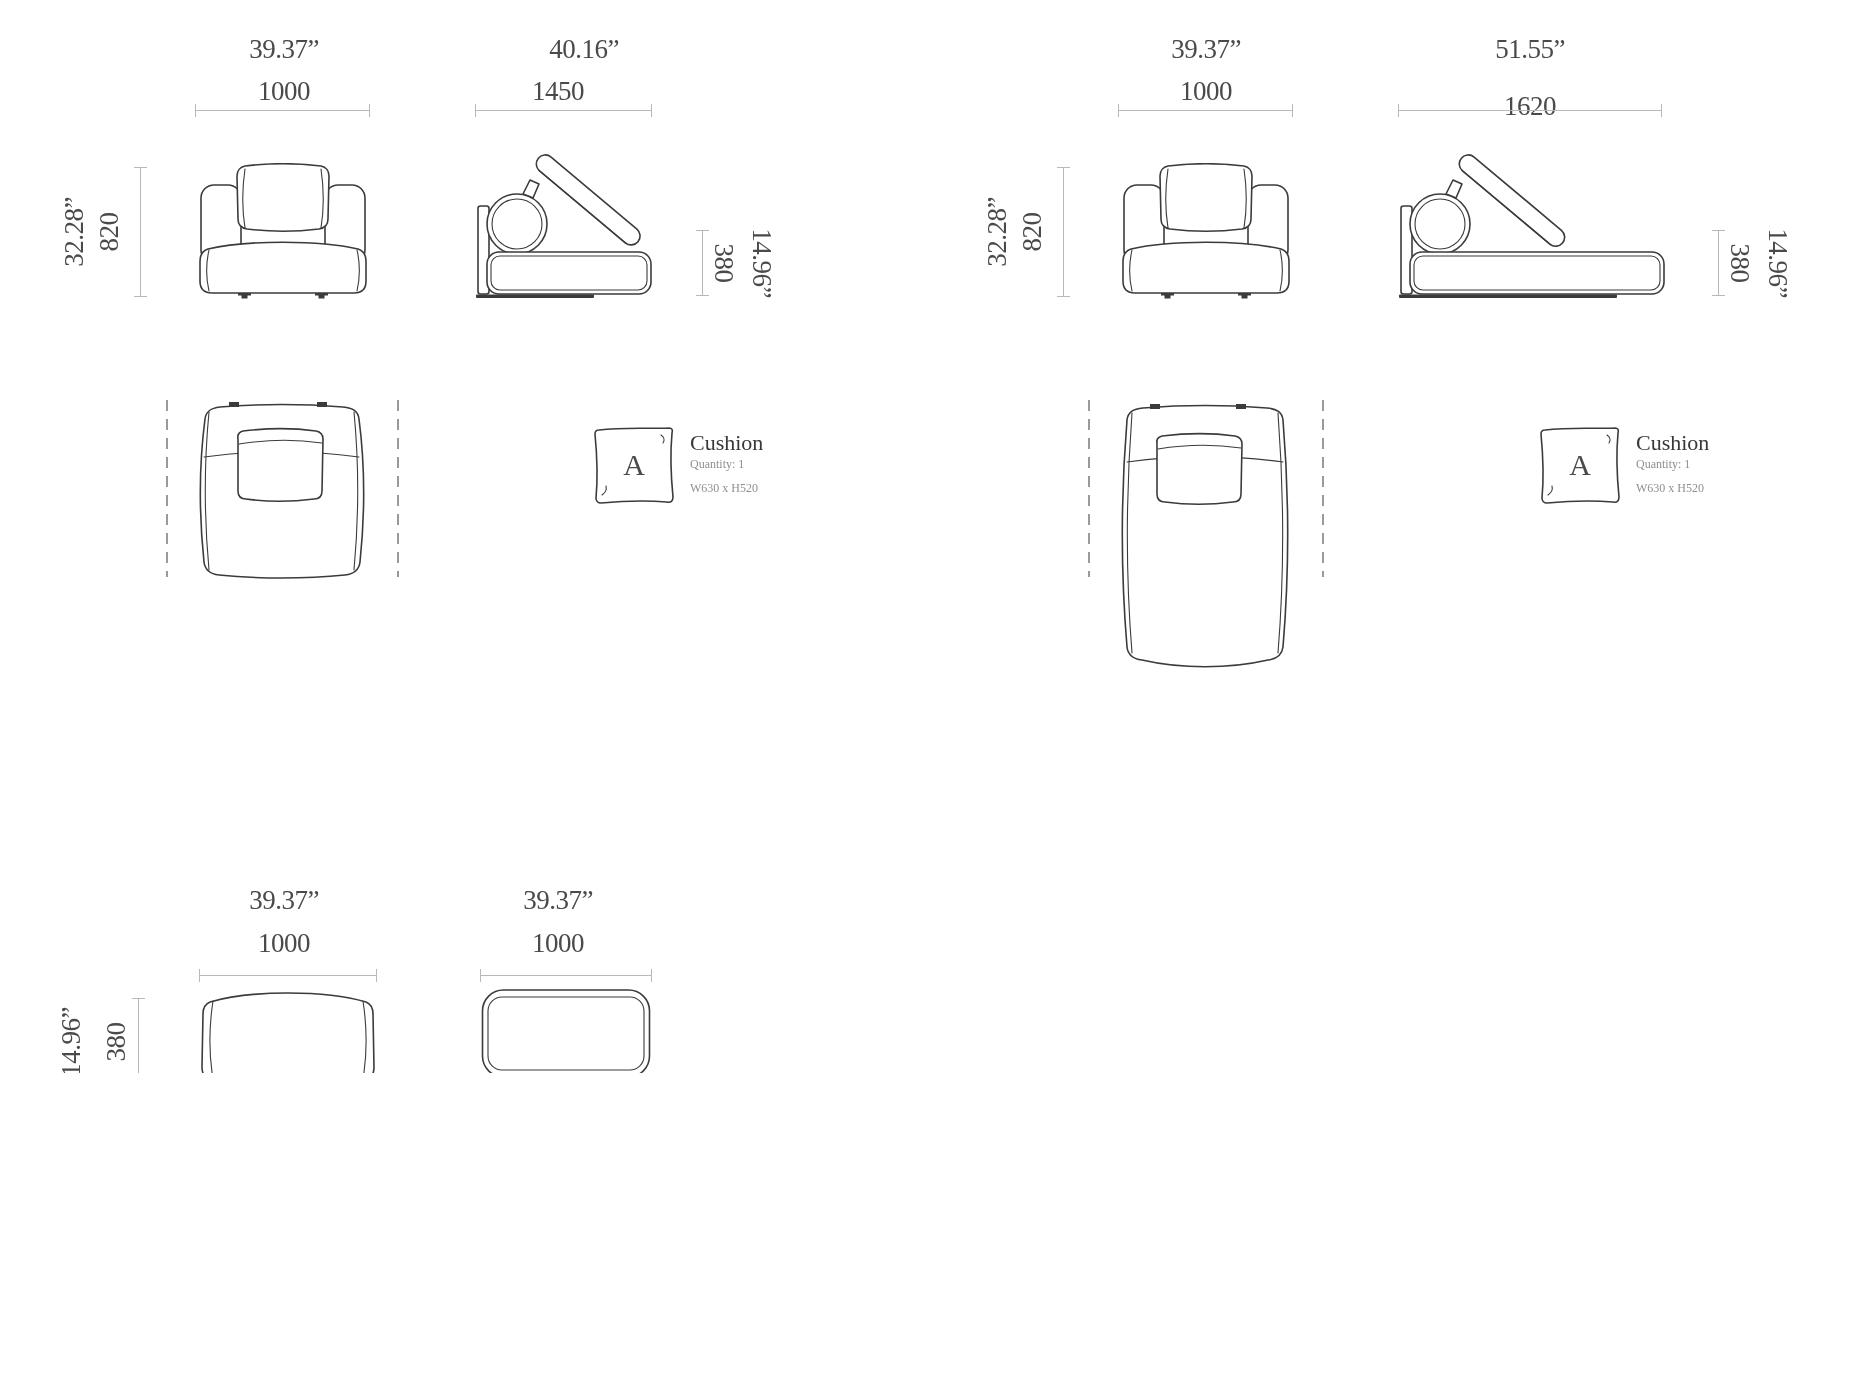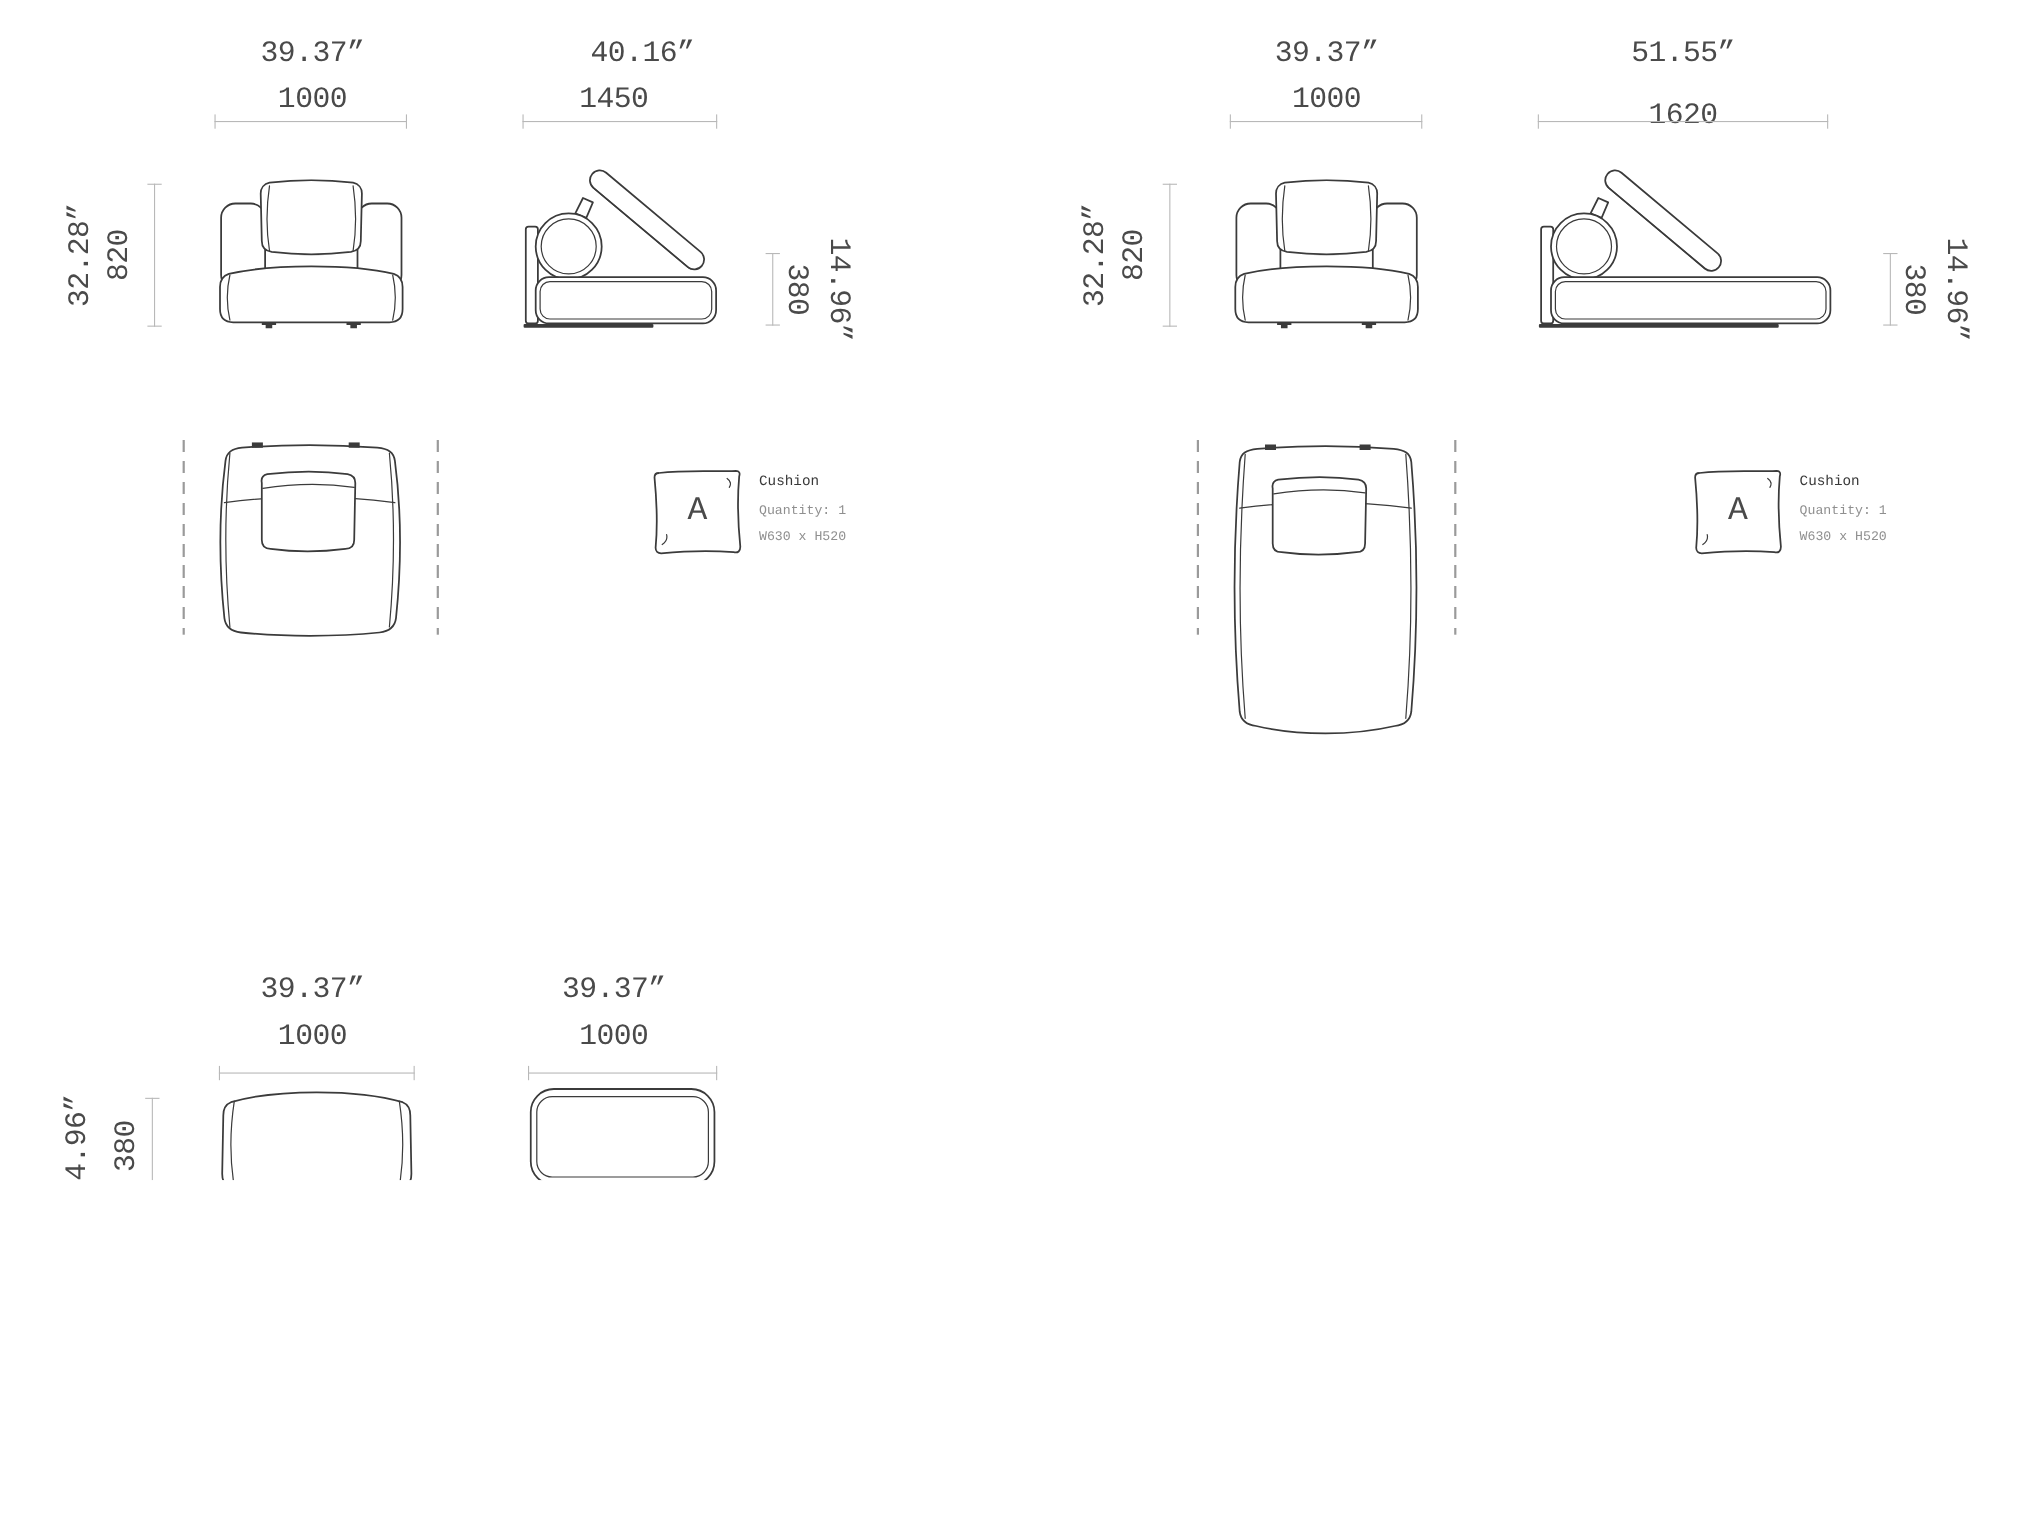--- a/index.html
+++ b/index.html
@@ -1,18 +1,18 @@
 <!DOCTYPE html>
 <html><head>
 <meta charset="utf-8">
 <style>
   html,body{margin:0;padding:0;background:#ffffff;}
   #canvas{
     position:relative;width:1852px;height:1073px;background:#ffffff;overflow:hidden;
-    font-family:Liberation Mono, monospace;
+    font-family:Liberation Serif, serif;
   }
   
   .dim{
     position:absolute;font-size:27px;color:#4a4a4a;letter-spacing:-0.5px;
     white-space:nowrap;transform:translate(-50%,-50%);
   }
   .dim.ccw{transform:translate(-50%,-50%) rotate(-90deg);}
   .dim.cw{transform:translate(-50%,-50%) rotate(90deg);}
   
   .hline{position:absolute;height:1px;background:#b8b8b8;}
@@ -32,21 +32,21 @@
   .drawing{position:absolute;}
   .draw{stroke:#3b3b3b;fill:none;stroke-width:1.6;stroke-linecap:round;stroke-linejoin:round;}
   .thin{stroke-width:1.1;}
   .fillw{fill:#ffffff;}
   .dark{fill:#3b3b3b;stroke:none;}
   
   .cushion-letter{
     position:absolute;font-size:30px;font-weight:500;color:#4a4a4a;
     transform:translate(-50%,-50%);
   }
-  .cushion-title{position:absolute;font-size:13px;font-weight:500;color:#383838;white-space:nowrap;text-align:center;}
+  .cushion-title{position:absolute;font-size:22px;font-weight:500;color:#383838;white-space:nowrap;text-align:center;}
   .cushion-sub{position:absolute;font-size:12px;color:#8f8f8f;white-space:nowrap;}
 </style>
 </head>
 <body>
 
 <div id="canvas">
 
   <div class="dim" style="left:284px;top:49px">39.37”</div>
   <div class="dim" style="left:284px;top:91px">1000</div>
   <div class="hline" style="left:195px;top:110px;width:175px"></div>

